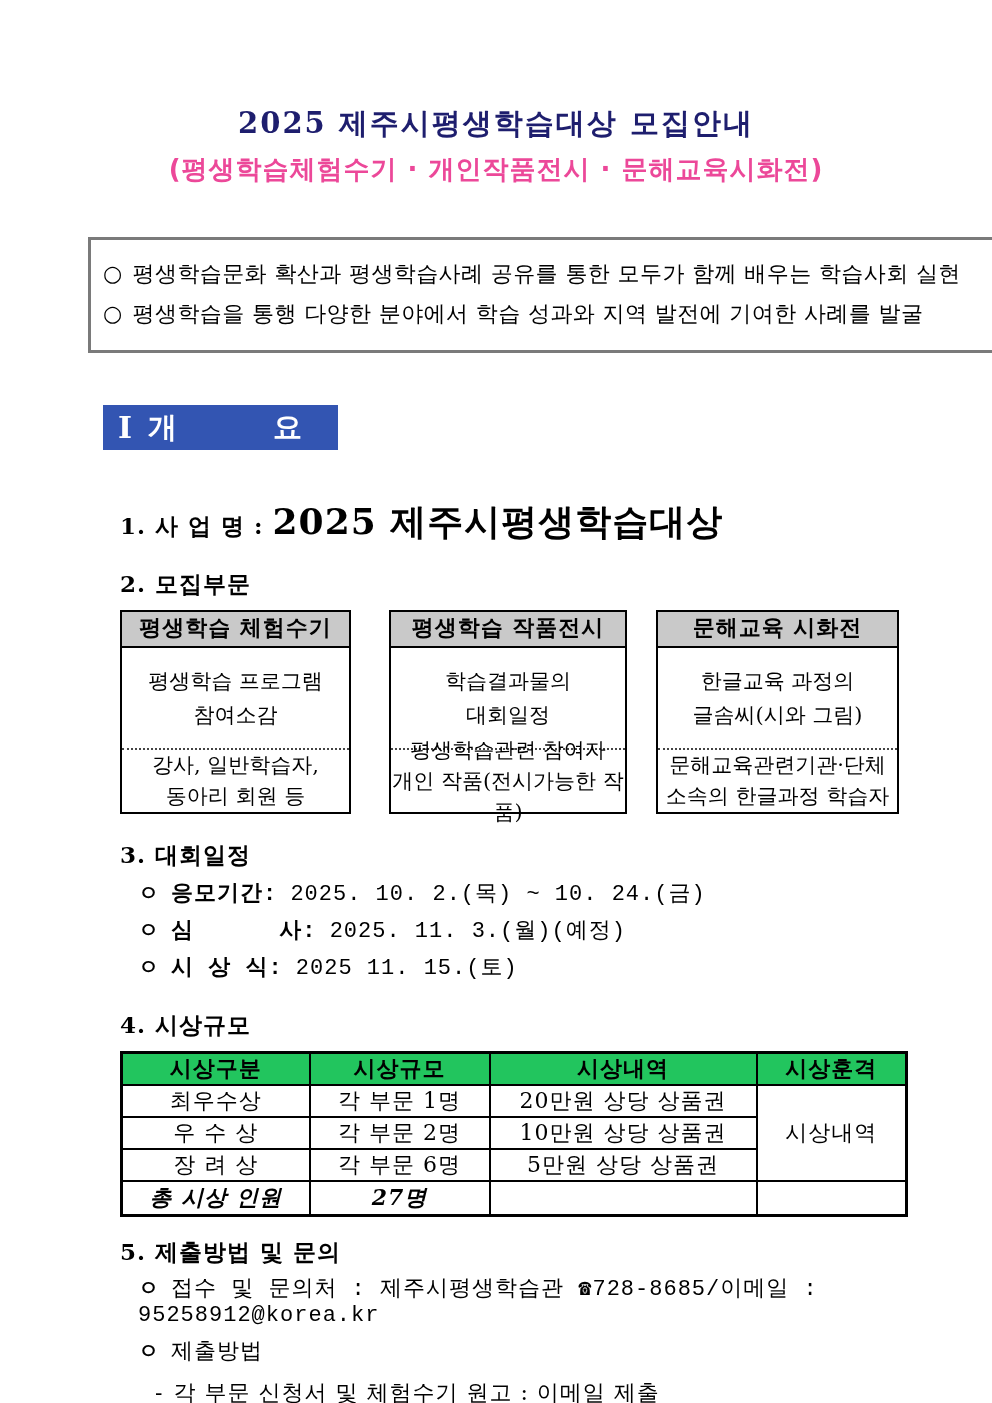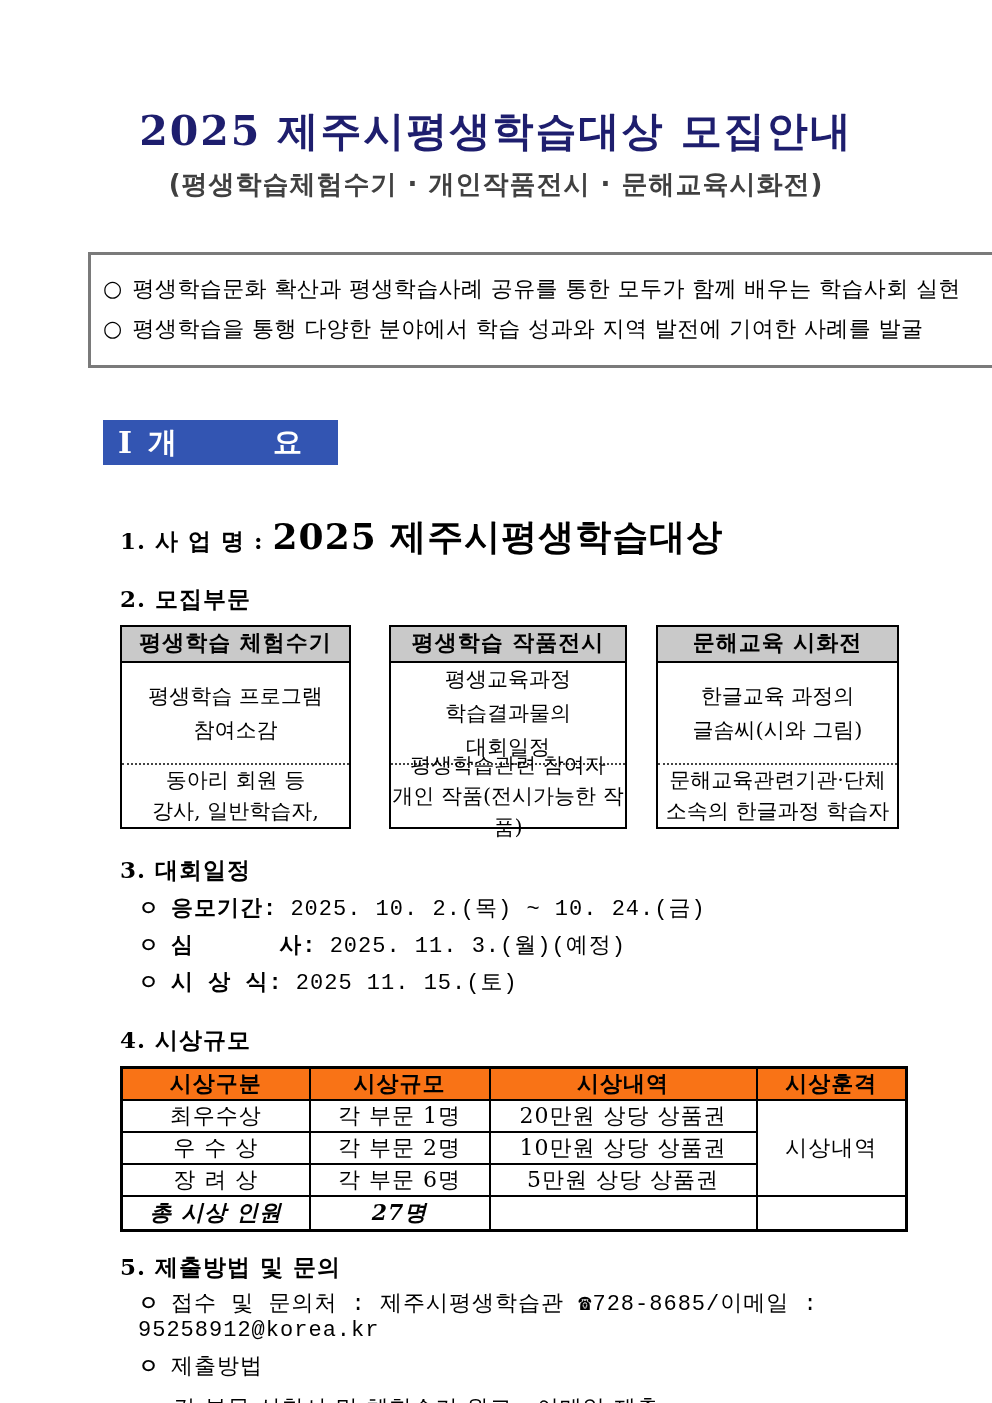--- a/index.html
+++ b/index.html
@@ -13,33 +13,33 @@
     font-family: "DejaVu Serif", "Liberation Serif", serif;
     color: #000000;
     overflow: hidden;
   }
   .ws-pre { white-space: pre; }
 
   
   .title {
     padding-top: 104px;
     text-align: center;
-    font-size: 41px;
+    font-size: 29px;
     font-weight: bold;
     letter-spacing: 2px;
     color: #1e1e6e;
     font-family: "DejaVu Serif", "Liberation Serif", serif;
   }
   .subtitle {
     margin-top: 8px;
     text-align: center;
     font-size: 26px;
     font-weight: bold;
     letter-spacing: 1px;
-    color: #404040;
+    color: #ec4899;
     font-family: "DejaVu Sans", "Liberation Sans", sans-serif;
   }
 
   
   .intro-box {
     margin: 50px 0 0 88px;
     width: 972px;
     border: 3px solid #7a7a7a;
     padding: 14px 8px 16px 12px;
   }
@@ -155,21 +155,21 @@
     table-layout: fixed;
   }
   .awards th, .awards td {
     border: 2px solid #000;
     text-align: center;
     font-size: 22px;
     letter-spacing: 1px;
     padding: 0;
   }
   .awards th {
-    background: #f97316;
+    background: #22c55e;
     height: 20px;
     font-weight: bold;
   }
   .awards td { height: 31px; font-weight: normal; }
   .awards .c1 { width: 188px; }
   .awards .c2 { width: 180px; }
   .awards .c3 { width: 267px; }
   .awards .c4 { width: 150px; }
   .awards .total td { height: 34px; font-style: italic; }
   .awards .bold { font-weight: bold; }
@@ -220,28 +220,27 @@
   </div>
 
   <div class="recruit-row">
     <div class="r-col r-col1">
       <div class="r-head">평생학습 체험수기</div>
       <div class="r-top">
         <div>평생학습 프로그램</div>
         <div>참여소감</div>
       </div>
       <div class="r-bottom">
+        <div>강사, 일반학습자,</div>
         <div>동아리 회원 등</div>
-        <div>강사, 일반학습자,</div>
       </div>
     </div>
     <div class="r-col r-col2">
       <div class="r-head">평생학습 작품전시</div>
       <div class="r-top">
-        <div>평생교육과정</div>
         <div>학습결과물의</div>
         <div>대회일정</div>
       </div>
       <div class="r-bottom">
         <div>평생학습관련 참여자</div>
         <div><span>개인 작품</span><span class="small-paren">(전시가능한 작품)</span></div>
       </div>
     </div>
     <div class="r-col r-col3">
       <div class="r-head">문해교육 시화전</div>

